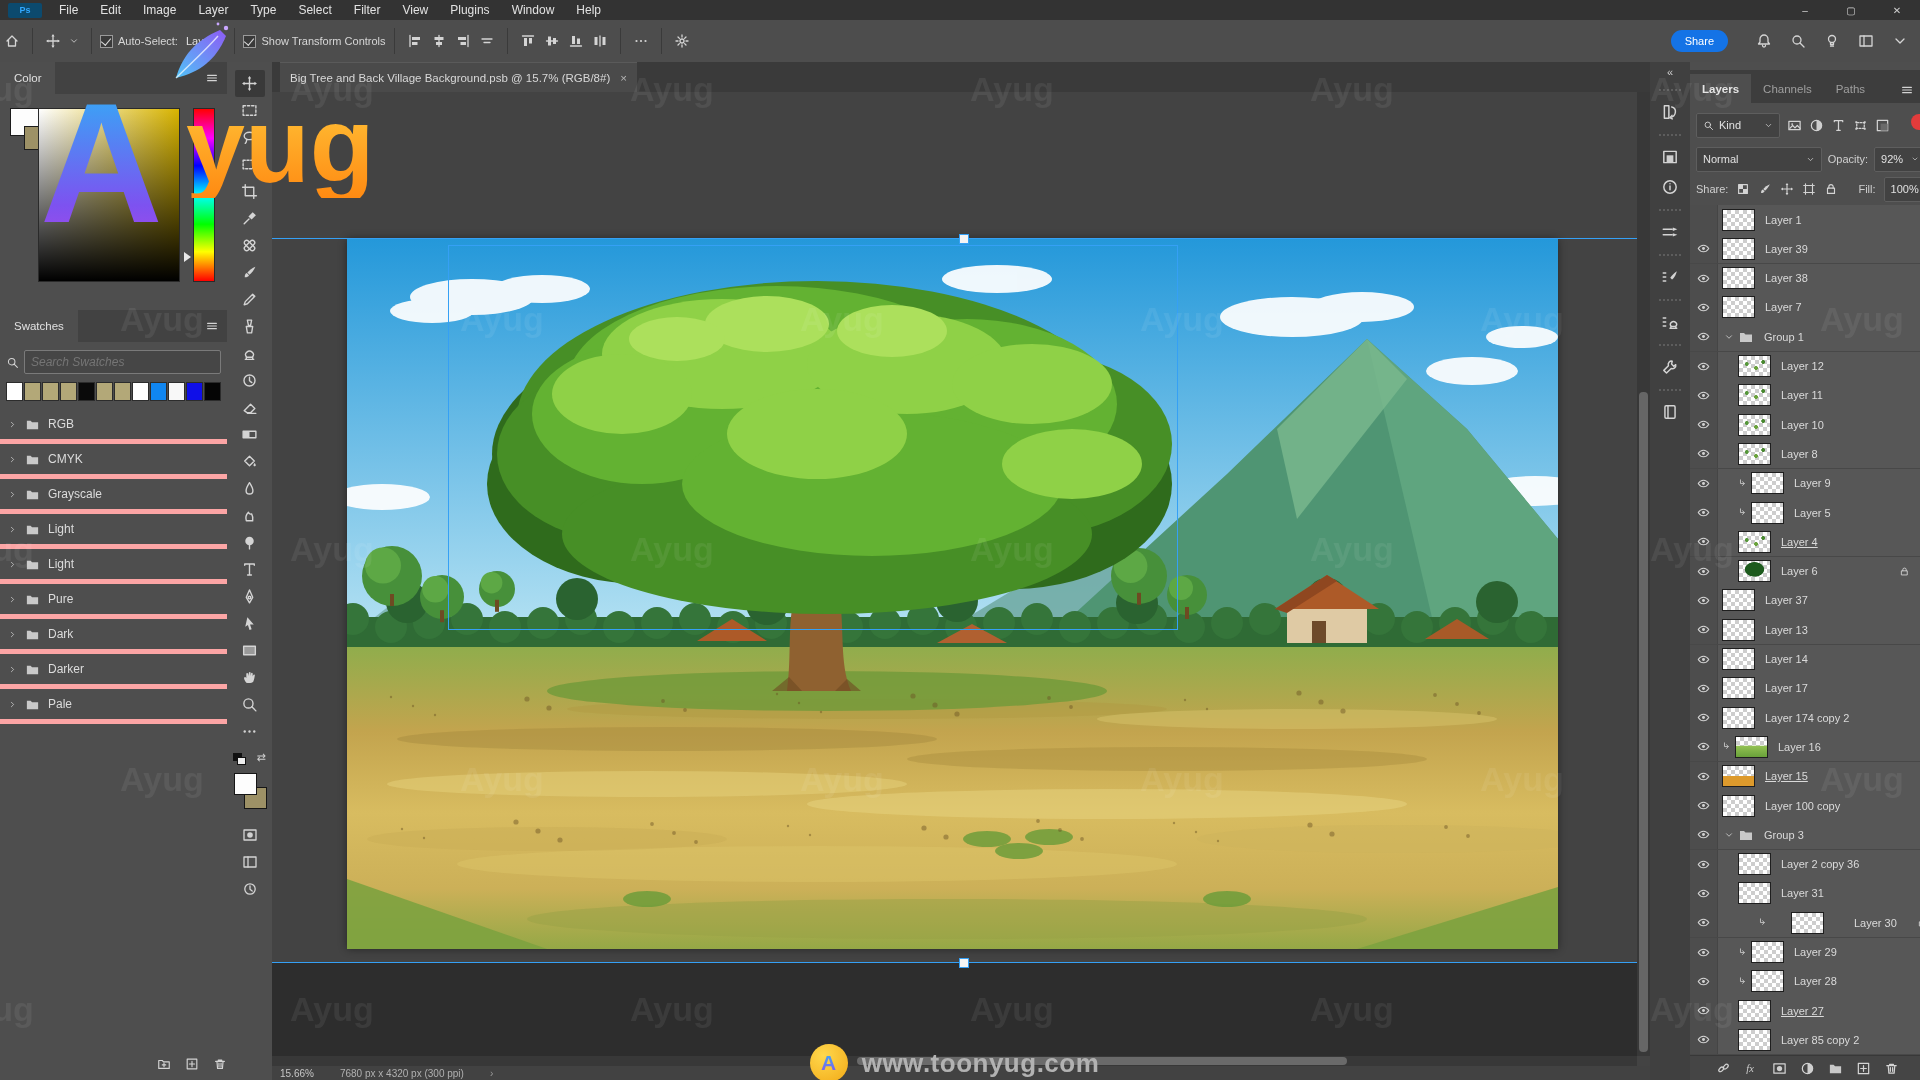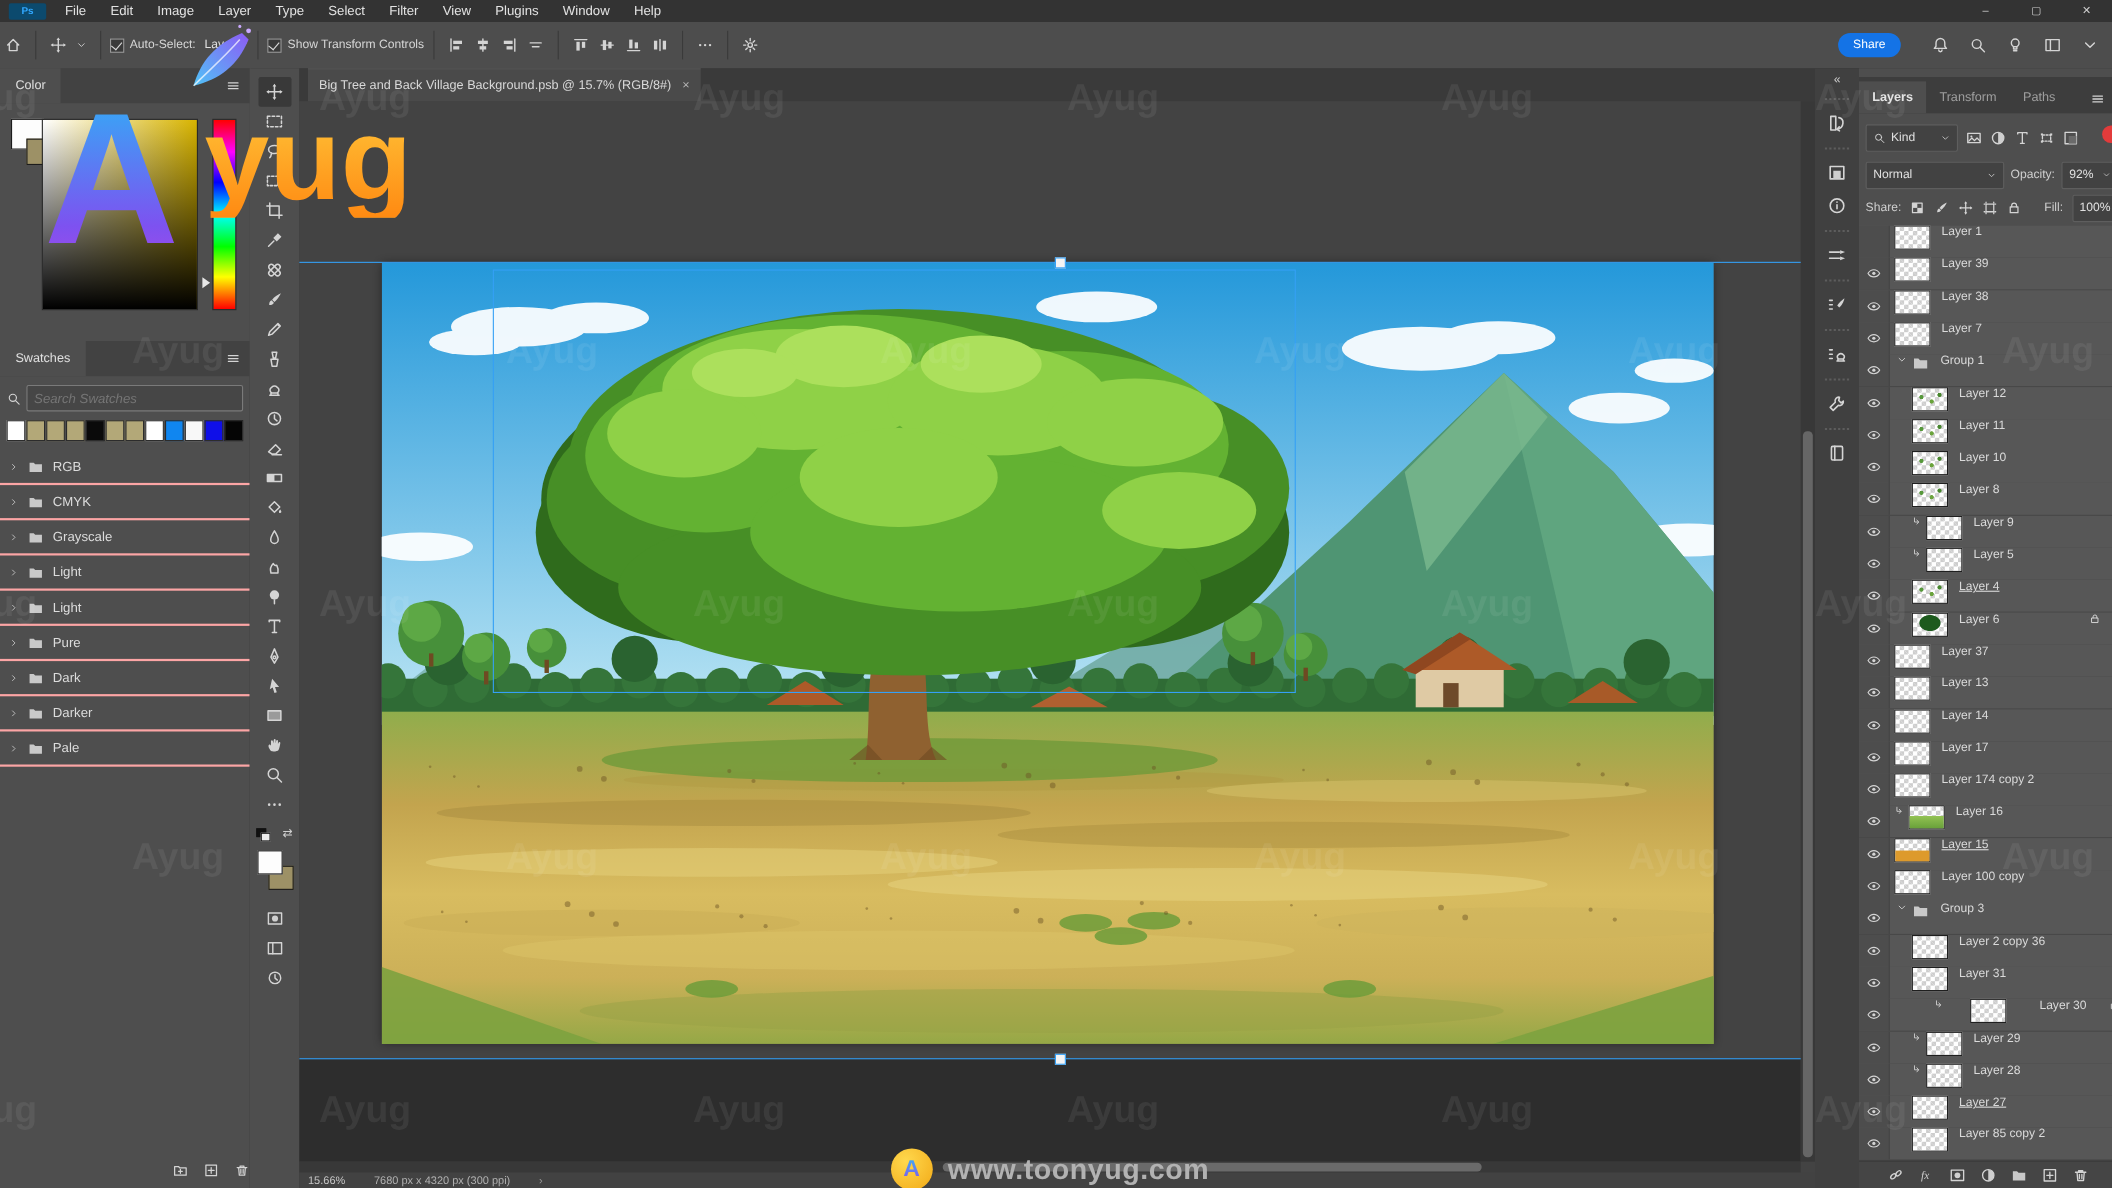--- a/index.html
+++ b/index.html
@@ -39,21 +39,21 @@
   #sat-square{position:absolute;left:38px;top:14px;width:140px;height:172px;border:1px solid #2a2a2a;
       background:linear-gradient(to bottom,rgba(0,0,0,0),#000),linear-gradient(to right,#fff,#d8b400)}
   #hue-strip{position:absolute;left:193px;top:14px;width:20px;height:172px;border:1px solid #2a2a2a;
       background:linear-gradient(180deg,#f00 0%,#f0f 17%,#00f 33%,#0ff 50%,#0f0 67%,#ff0 83%,#f00 100%)}
   #hue-slider{position:absolute;left:184px;top:158px;width:0;height:0;border-top:5px solid transparent;border-bottom:5px solid transparent;border-left:7px solid #e8e8e8}
   #swsearch{margin:8px 6px 6px 6px;display:flex;align-items:center;gap:5px}
   #swsearch input{flex:1;height:22px;background:#464646;border:1px solid #7a7a7a;border-radius:2px;color:#cfcfcf;
       font-style:italic;font-size:12px;padding:0 6px;outline:none;font-family:"Liberation Sans",sans-serif}
   #chips{display:flex;gap:1px;padding:2px 6px 8px 6px}
   .chip{width:17px;height:17px;border:1px solid #2c2c2c}
-  .sfolder{height:30px;display:flex;align-items:center;gap:8px;border-bottom:2px solid #fca5a5;font-size:12px;color:#dcdcdc;padding-left:8px}
+  .sfolder{height:30px;display:flex;align-items:center;gap:8px;border-bottom:5px solid #fca5a5;font-size:12px;color:#dcdcdc;padding-left:8px}
   .fchev{color:#b9b9b9;font-size:9px}
   #lp-bottom{position:absolute;left:0;bottom:4px;width:227px;height:24px;display:flex;justify-content:flex-end;gap:14px;padding-right:30px;align-items:center}
 
   
   #toolstrip{left:227px;top:62px;width:45px;height:1018px;background:#4e4e4e;border-right:1px solid #3b3b3b;display:flex;flex-direction:column;align-items:center}
   .tool{width:30px;height:27px;display:flex;align-items:center;justify-content:center;border-radius:2px}
   .tool.sel{background:#393939}
   #ts-colors{position:relative;width:45px;height:70px;margin-top:6px}
   #ts-fg{position:absolute;left:7px;top:22px;width:21px;height:20px;background:#fdfdfd;border:1px solid #161616;z-index:2}
   #ts-bg{position:absolute;left:17px;top:36px;width:21px;height:20px;background:#9d9166;border:1px solid #161616}
@@ -91,21 +91,21 @@
   #layerspanel{left:1690px;top:62px;width:230px;height:1018px;background:#4e4e4e}
   #lp-tabs{position:absolute;left:0;top:8px;width:230px;height:33px;background:#3d3d3d;display:flex;align-items:flex-end;font-size:11.5px}
   .lp-tab{padding:9px 12px 8px 12px;color:#9f9f9f}
   .lp-tab.active{background:#4e4e4e;color:#e4e4e4;font-weight:bold}
   #lp-filter{position:absolute;left:0;top:47px;width:230px;height:32px;display:flex;align-items:center;gap:7px;padding-left:6px}
   .dd{height:23px;background:#424242;border:1px solid #5e5e5e;border-radius:2px;display:flex;align-items:center;gap:5px;padding:0 6px;font-size:11px;color:#e0e0e0}
   #redtoggle{position:absolute;right:0;top:52px;width:9px;height:16px;background:#e23b3b;border-radius:8px 0 0 8px}
   #lp-blend{position:absolute;left:0;top:82px;width:230px;height:30px;display:flex;align-items:center;gap:6px;padding-left:6px;font-size:11px;color:#cfcfcf}
   #lp-lock{position:absolute;left:0;top:113px;width:230px;height:28px;display:flex;align-items:center;gap:8px;padding-left:6px;font-size:11px;color:#cfcfcf}
   #lp-list{position:absolute;left:0;top:143px;width:230px;height:850px;overflow:hidden;background:#4e4e4e}
-  .lrow{position:absolute;left:0;width:230px;height:29px;background:#575757;border-bottom:1px solid #484848;display:flex;align-items:flex-start}
+  .lrow{position:absolute;left:0;width:230px;height:29px;background:#575757;border-bottom:1px solid #484848;display:flex;align-items:center}
   .leye{width:27px;height:29px;background:#4d4d4d;border-right:1px solid #454545;display:flex;align-items:center;justify-content:center;flex:none}
   .lname{font-size:11px;color:#dadada;margin-left:10px;white-space:nowrap}
   .lname.u{text-decoration:underline}
   .lthumb{width:31px;height:20px;border:1px solid #1f1f1f;flex:none;position:relative;background-color:#fff;
      background-image:linear-gradient(45deg,#cdcdcd 25%,transparent 25%,transparent 75%,#cdcdcd 75%),
                       linear-gradient(45deg,#cdcdcd 25%,transparent 25%,transparent 75%,#cdcdcd 75%);
      background-size:8px 8px;background-position:0 0,4px 4px}
   .lthumb:after{content:"";position:absolute;inset:0}
   .t-specks:after{background:radial-gradient(circle at 25% 40%,#56983a 1.6px,transparent 2.2px),
                              radial-gradient(circle at 55% 60%,#6aa33c 1.6px,transparent 2.2px),
@@ -1072,21 +1072,21 @@
           <rect x="3.5" y="2.5" width="9" height="11" rx="1"></rect>
           <path d="M6.2 2.5v11"></path>
         </g>
       </svg>
     </div>
   </div>
 
 <div id="layerspanel" class="abs">
   <div id="lp-tabs">
       <span class="lp-tab active">Layers</span>
-      <span class="lp-tab">Transform</span>
+      <span class="lp-tab">Channels</span>
       <span class="lp-tab">Paths</span>
       <span style="margin-left: auto; margin-right: 6px; padding-bottom: 6px;">
         <svg width="14" height="14" viewBox="0 0 16 16">
           <g class="st">
             <path d="M3 5h10M3 8h10M3 11h10"></path>
           </g>
         </svg>
       </span>
     </div>
   <div id="lp-filter">

